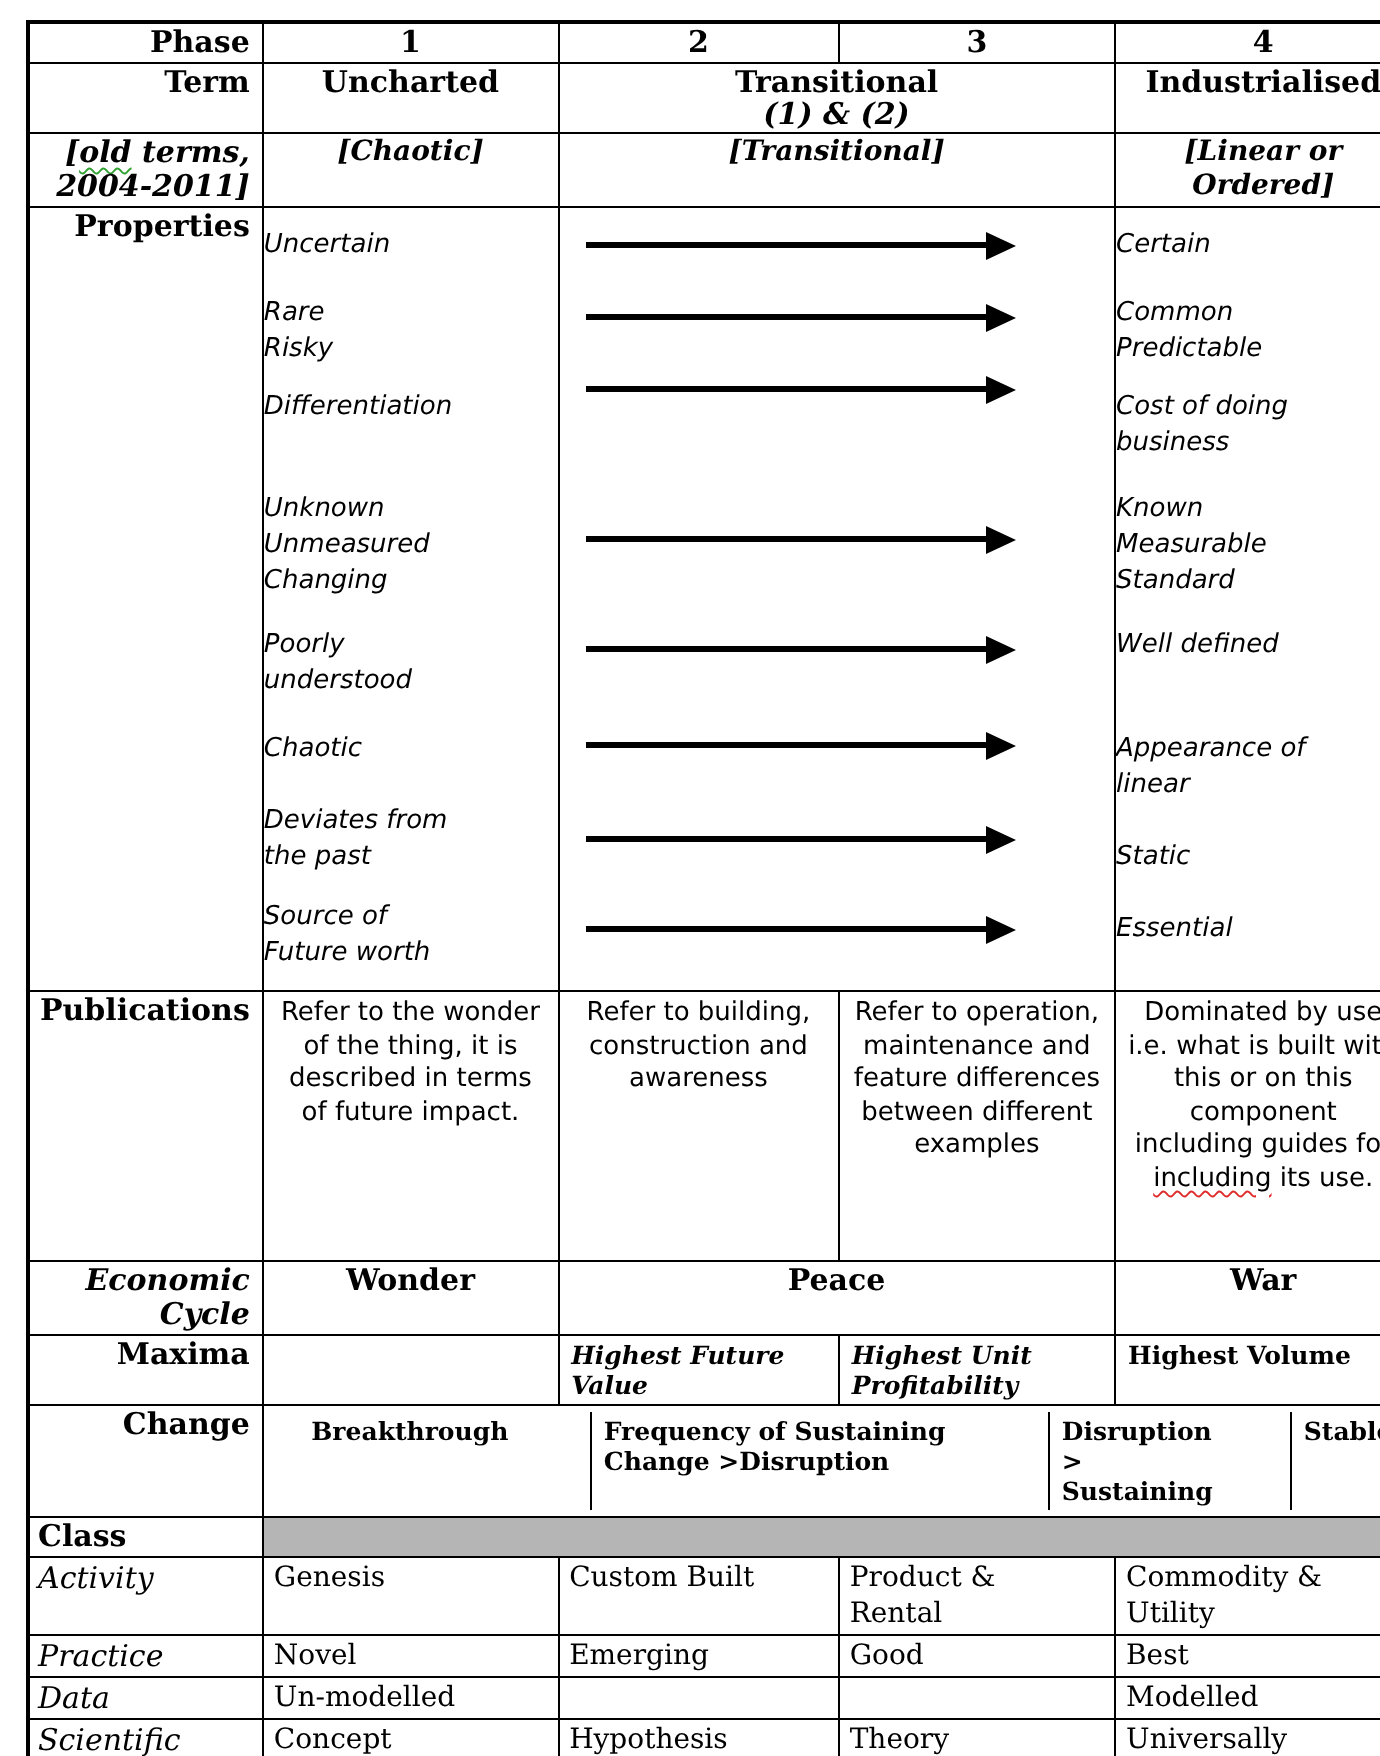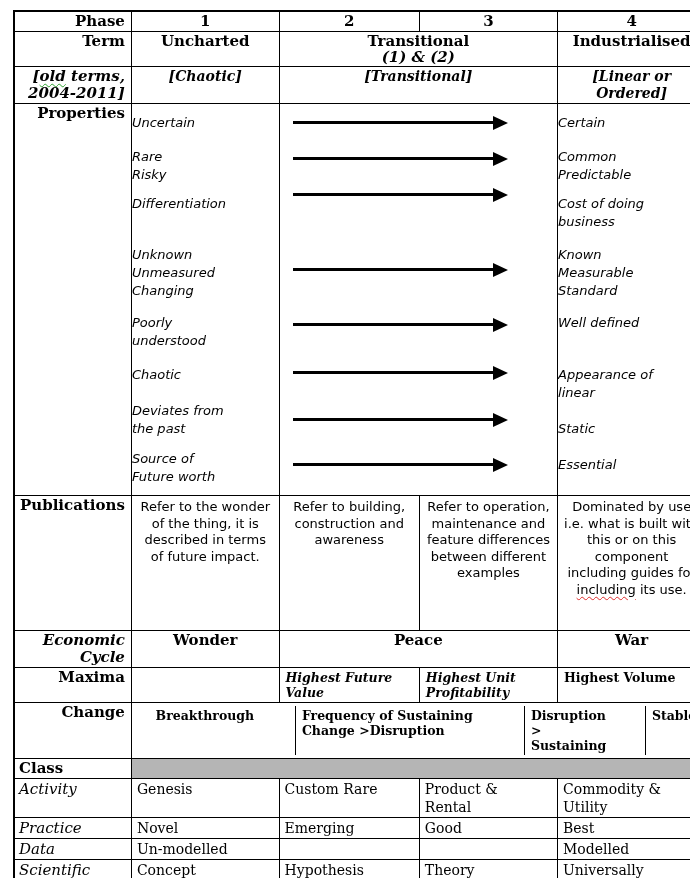--- a/index.html
+++ b/index.html
@@ -175,21 +175,21 @@
   </tr>
 
   <tr style="height:19px">
     <td class="serifb" style="text-align:left;padding-left:4px">Class</td>
     <td colspan="4" class="graybar" style="background:#b5b5b5"></td>
   </tr>
 
   <tr style="height:37px">
     <td class="lbl-it">Activity</td>
     <td class="cls-val">Genesis</td>
-    <td class="cls-val">Custom Rare</td>
+    <td class="cls-val">Custom Built</td>
     <td class="cls-val">Product &amp;
 Rental</td>
     <td class="cls-val">Commodity &amp;
 Utility</td>
   </tr>
 
   <tr style="height:20px">
     <td class="lbl-it">Practice</td>
     <td class="cls-val">Novel</td>
     <td class="cls-val">Emerging</td>

